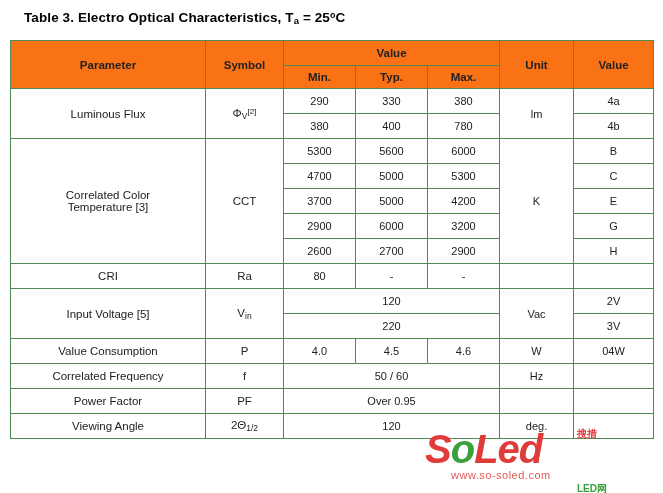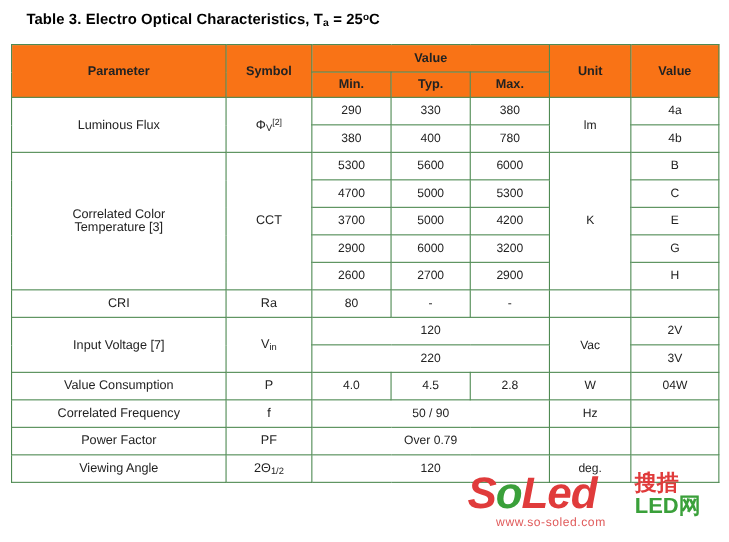--- a/index.html
+++ b/index.html
@@ -88,27 +88,27 @@
     letter-spacing: -1px;
     line-height: 1;
   }
   .wm-main .o {
     color: #3aa03a;
   }
   .wm-cn {
     position: absolute;
     left: 152px;
     top: 4px;
-    font-size: 20px;
+    font-size: 10px;
     font-weight: bold;
     color: #e03b3b;
     line-height: 1.05;
     letter-spacing: 0px;
   }
-  .wm-cn .g { color: #3aa03a; }
+  .wm-cn .g { color: #3aa03a; margin-top: 44px; }
   .wm-url {
     position: absolute;
     left: 26px;
     top: 44px;
     font-size: 11px;
     color: #e05a5a;
     letter-spacing: 0.5px;
     text-align: center;
   }
 </style>
@@ -204,53 +204,53 @@
         <td class="param">CRI</td>
         <td class="param">Ra</td>
         <td>80</td>
         <td>-</td>
         <td>-</td>
         <td></td>
         <td></td>
       </tr>
 
       <tr>
-        <td rowspan="2" class="param">Input Voltage [7]</td>
+        <td rowspan="2" class="param">Input Voltage [5]</td>
         <td rowspan="2" class="param"><span>V</span><span class="sub">in</span></td>
         <td colspan="3">120</td>
         <td rowspan="2">Vac</td>
         <td>2V</td>
       </tr>
       <tr>
         <td colspan="3">220</td>
         <td>3V</td>
       </tr>
 
       <tr>
         <td class="param">Value Consumption</td>
         <td class="param">P</td>
         <td>4.0</td>
         <td>4.5</td>
-        <td>2.8</td>
+        <td>4.6</td>
         <td>W</td>
         <td>04W</td>
       </tr>
 
       <tr>
         <td class="param">Correlated Frequency</td>
         <td class="param">f</td>
-        <td colspan="3">50 / 90</td>
+        <td colspan="3">50 / 60</td>
         <td>Hz</td>
         <td></td>
       </tr>
 
       <tr>
         <td class="param">Power Factor</td>
         <td class="param">PF</td>
-        <td colspan="3">Over 0.79</td>
+        <td colspan="3">Over 0.95</td>
         <td></td>
         <td></td>
       </tr>
 
       <tr>
         <td class="param">Viewing Angle</td>
         <td class="param"><span>2Θ</span><span class="sub">1/2</span></td>
         <td colspan="3">120</td>
         <td>deg.</td>
         <td></td>

